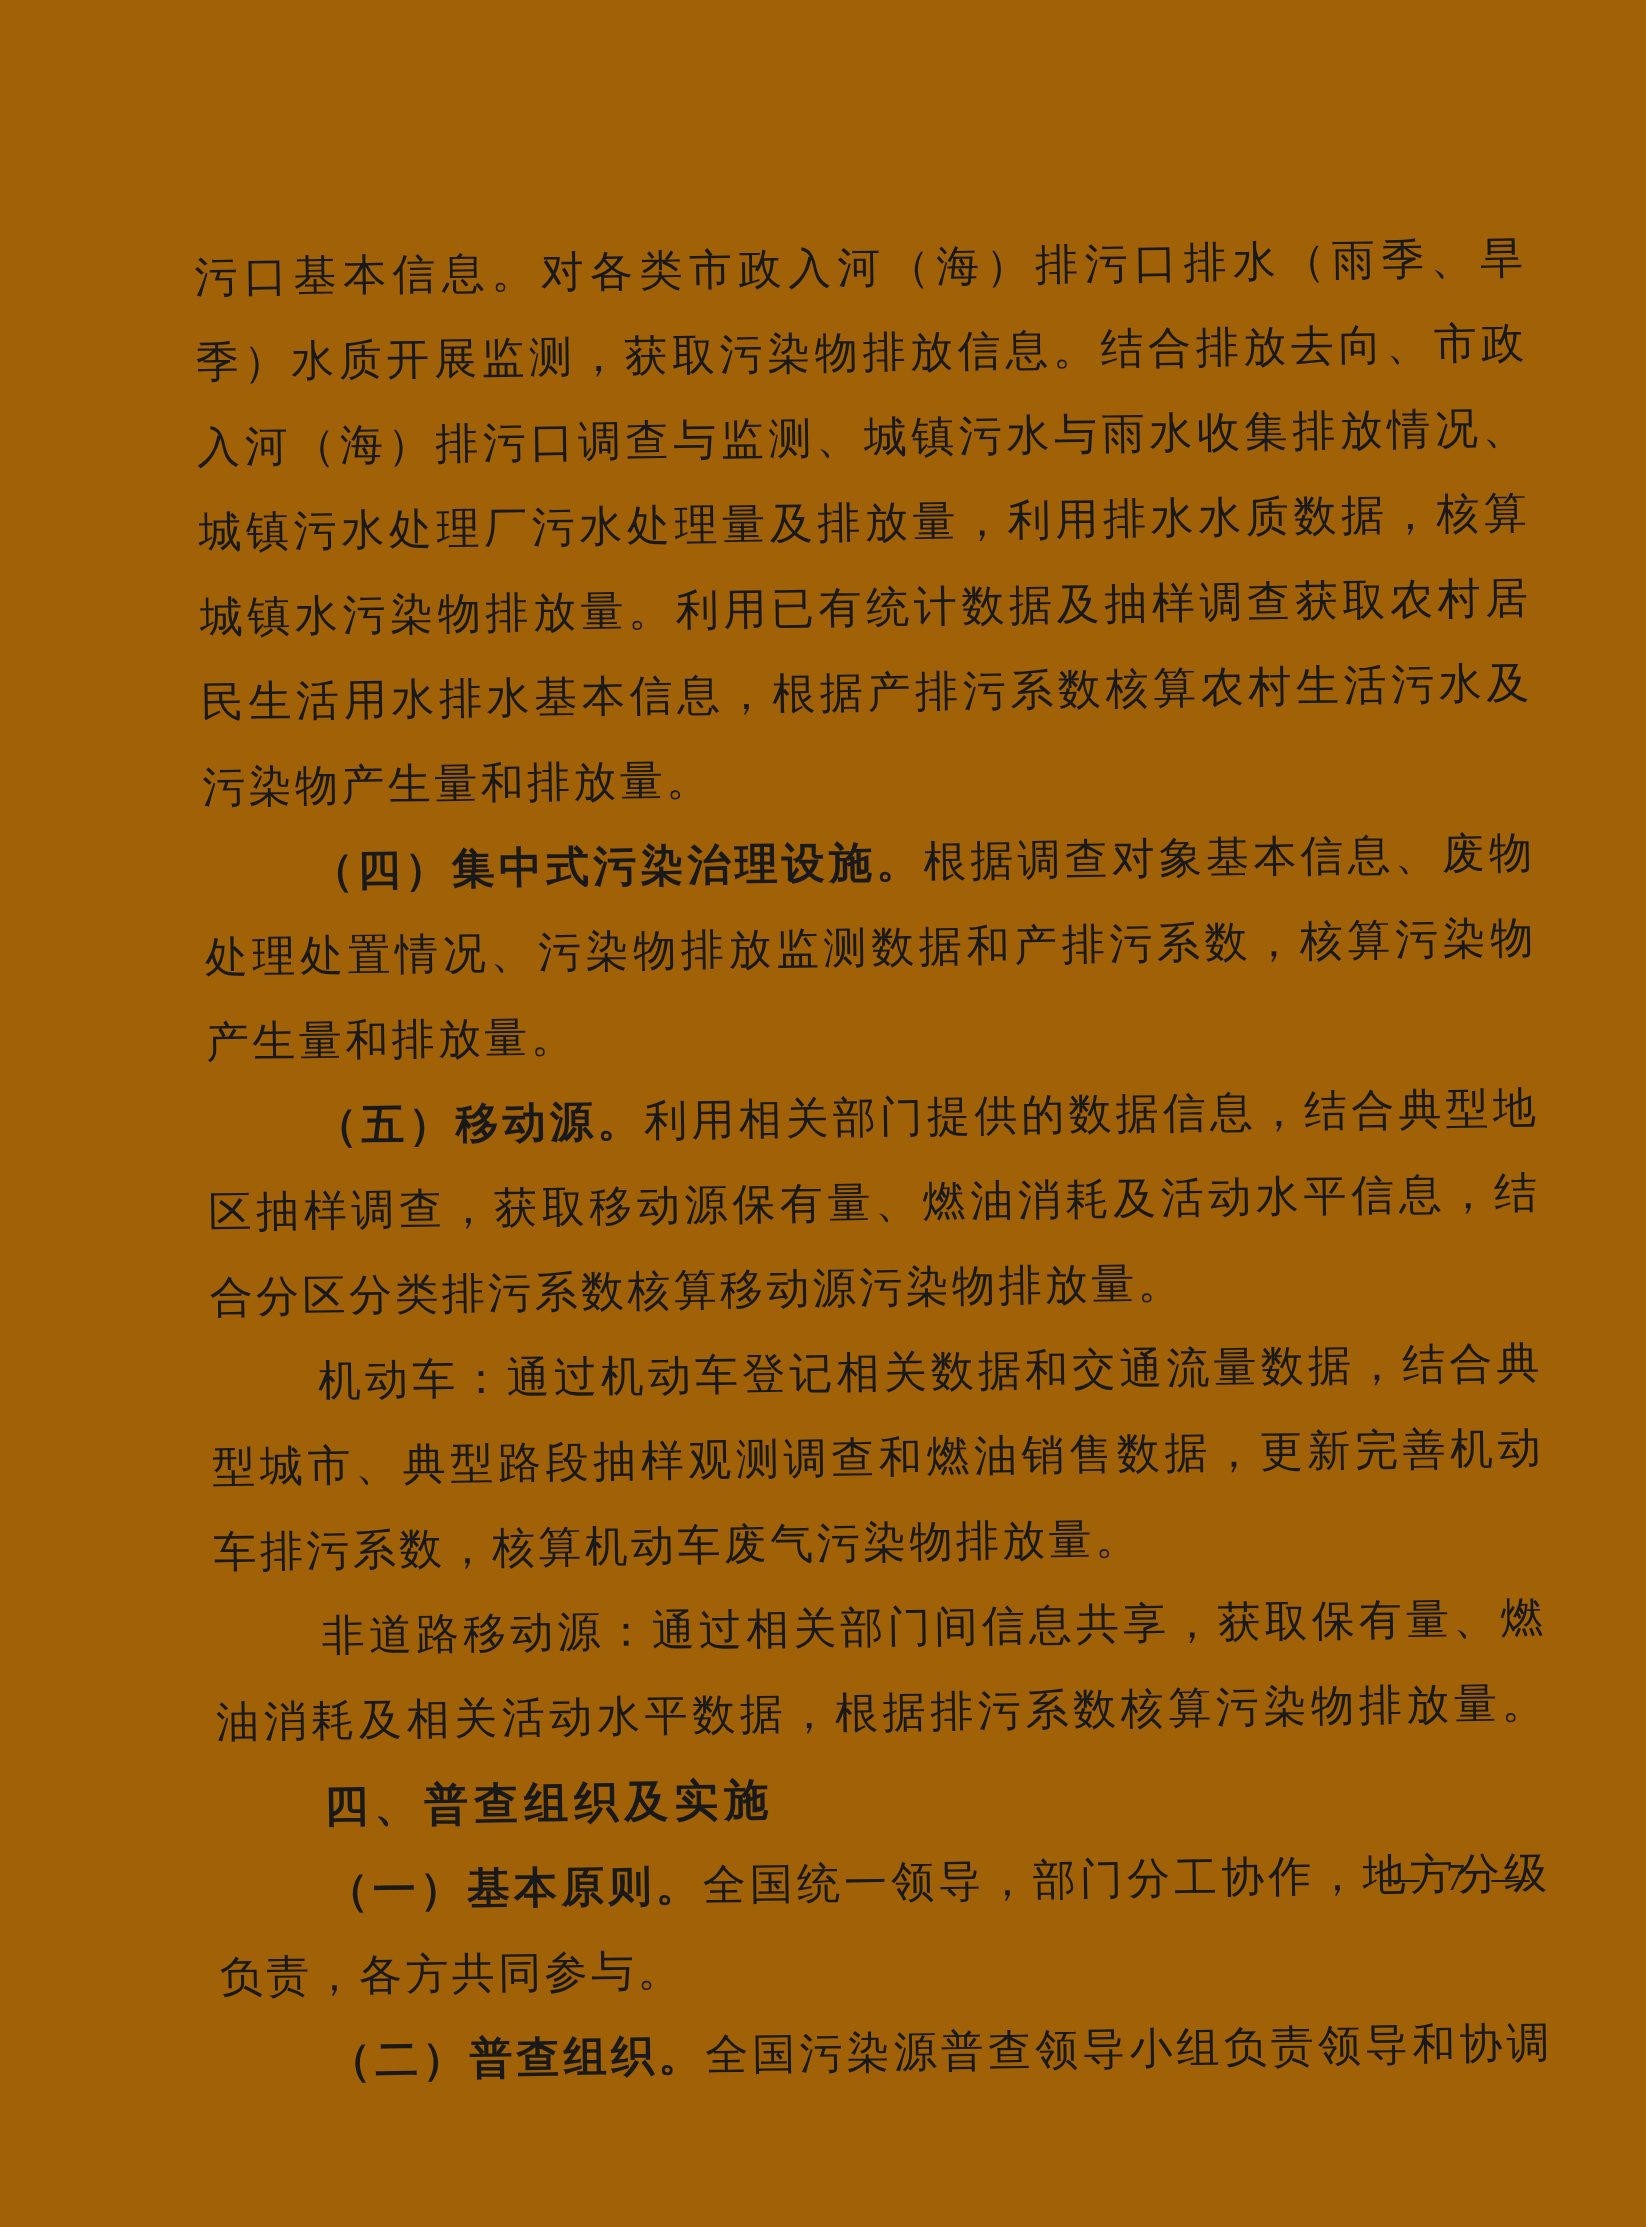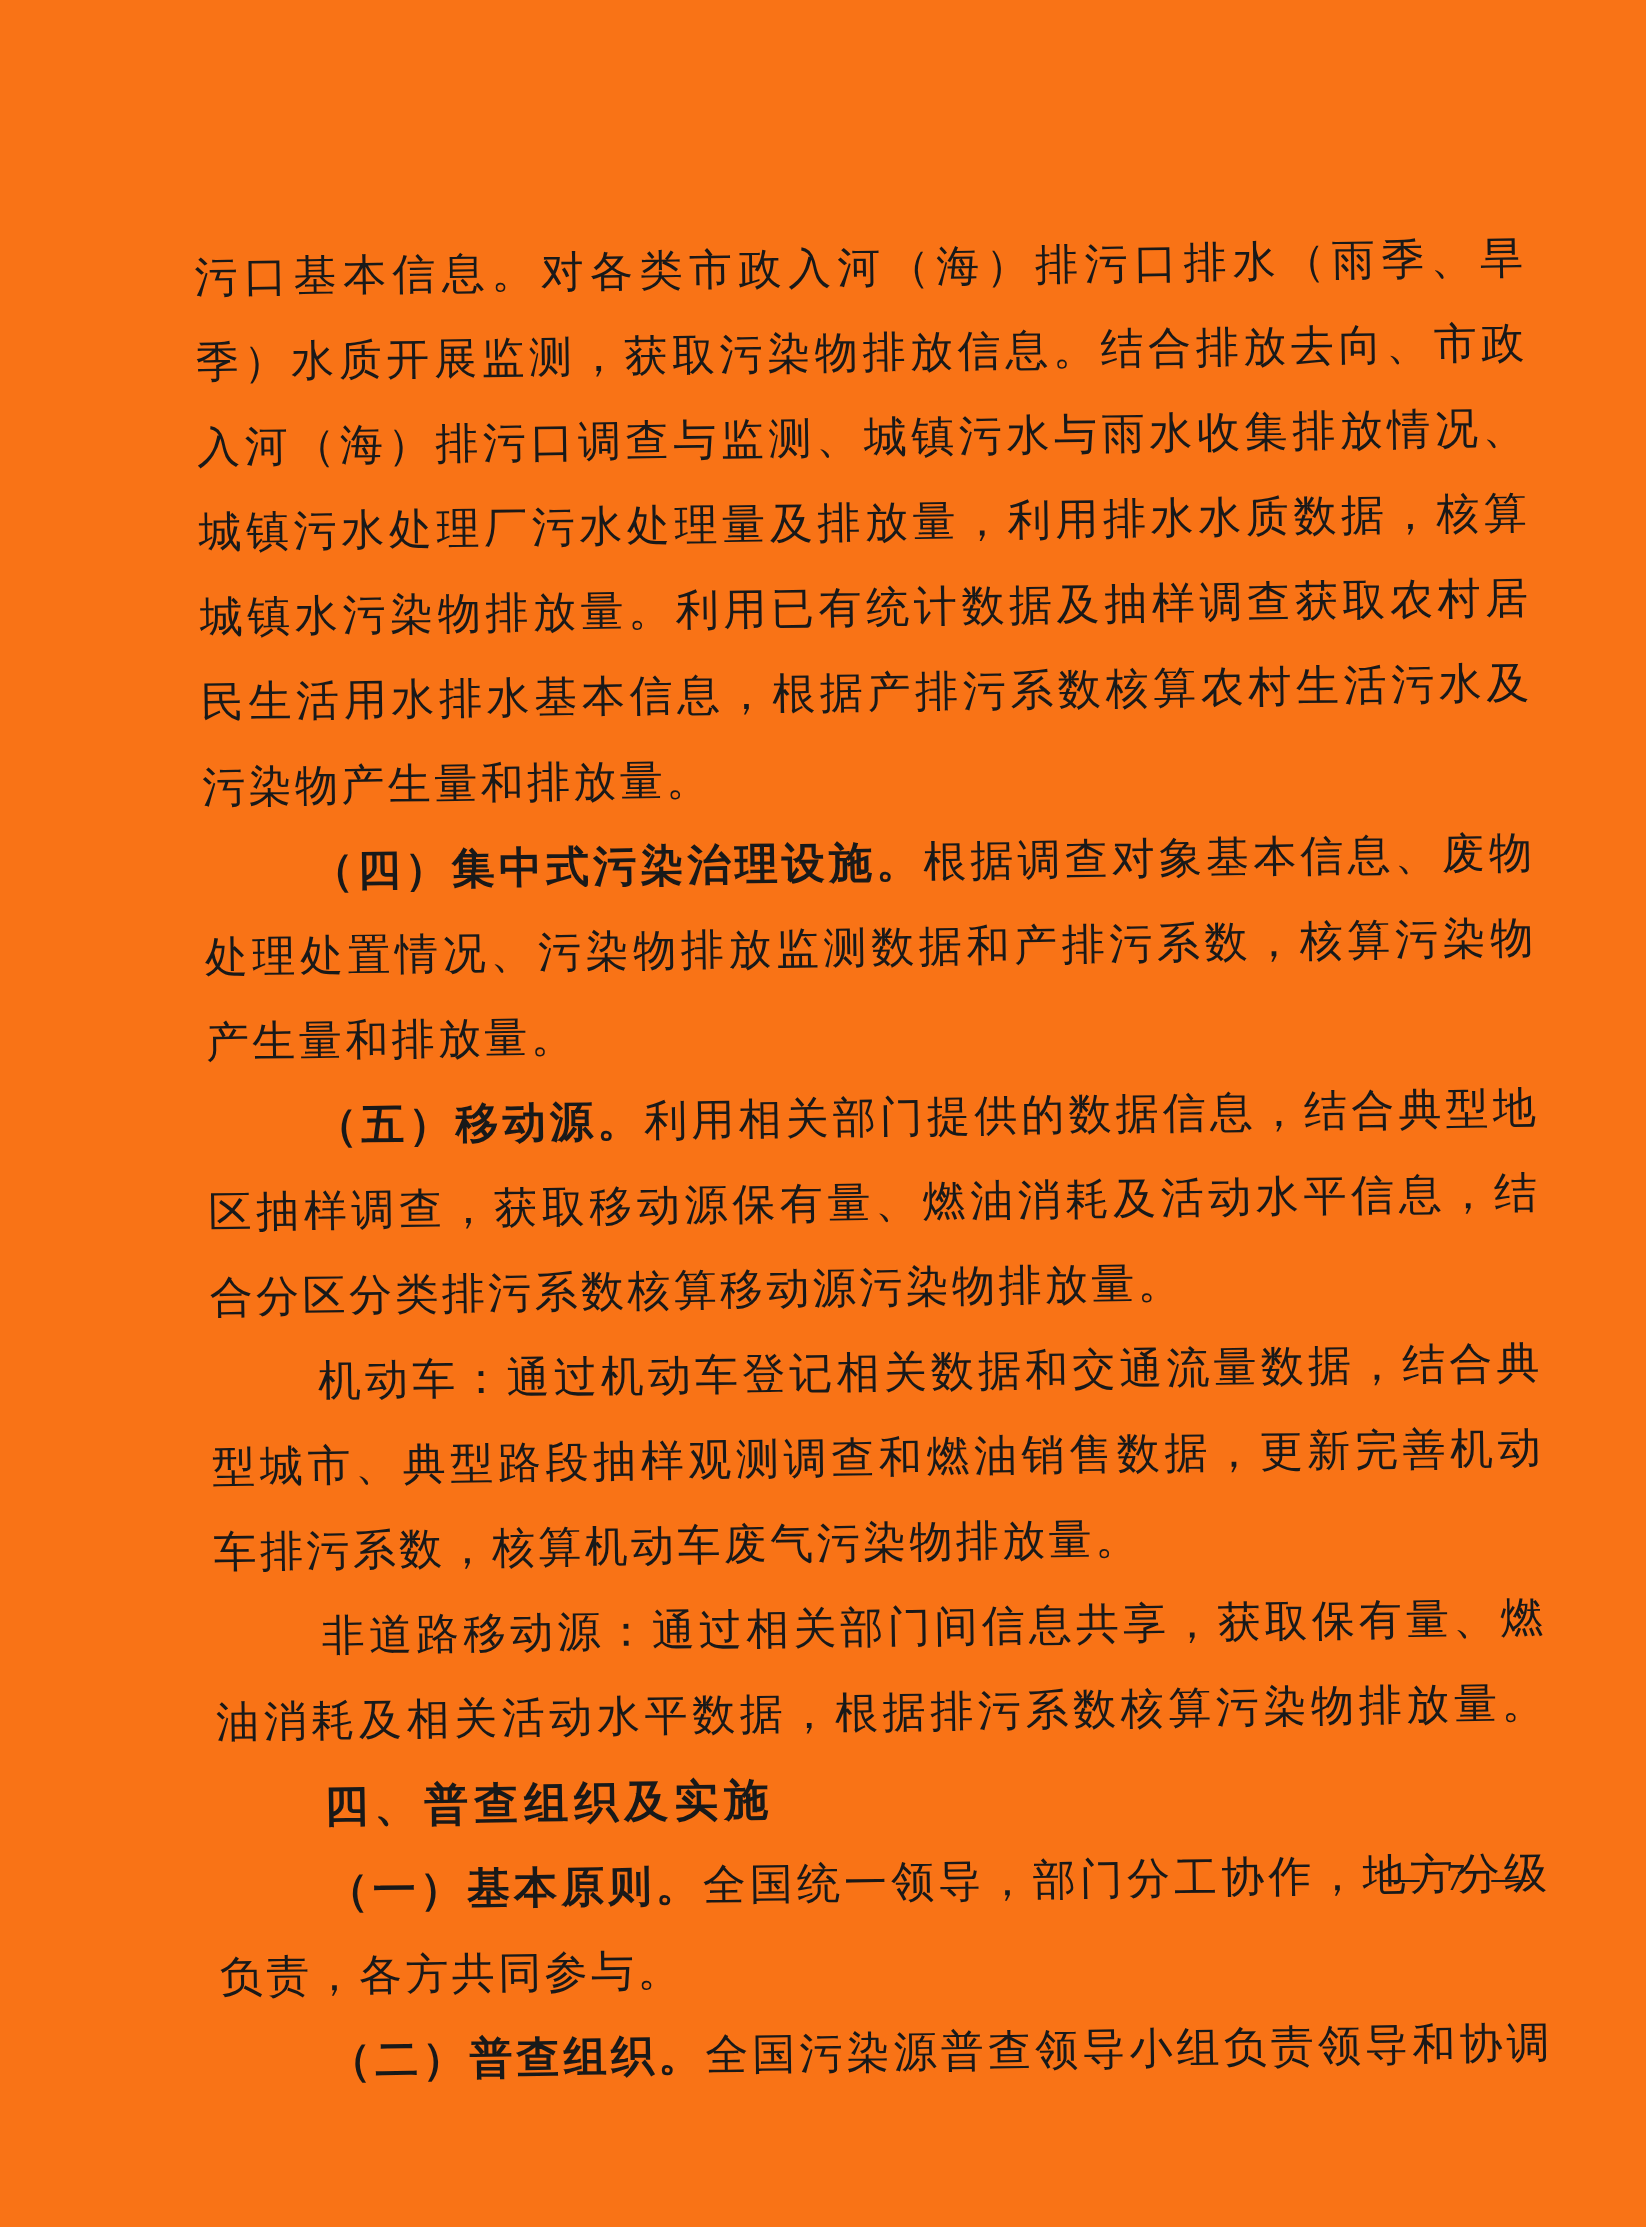--- a/index.html
+++ b/index.html
@@ -5,21 +5,21 @@
   html, body {
     margin: 0;
     padding: 0;
     background: #e8e8e8;
   }
   .page {
     position: relative;
     width: 1647px;
     height: 2227px;
     margin: 0 auto;
-    background: #f97316;
+    background: #a16207;
     overflow: hidden;
     color: #191919;
     font-family: "Liberation Serif", "DejaVu Serif", serif;
   }
   
   .content {
     position: absolute;
     left: 194px;
     top: 235px;
     width: 1332px;

